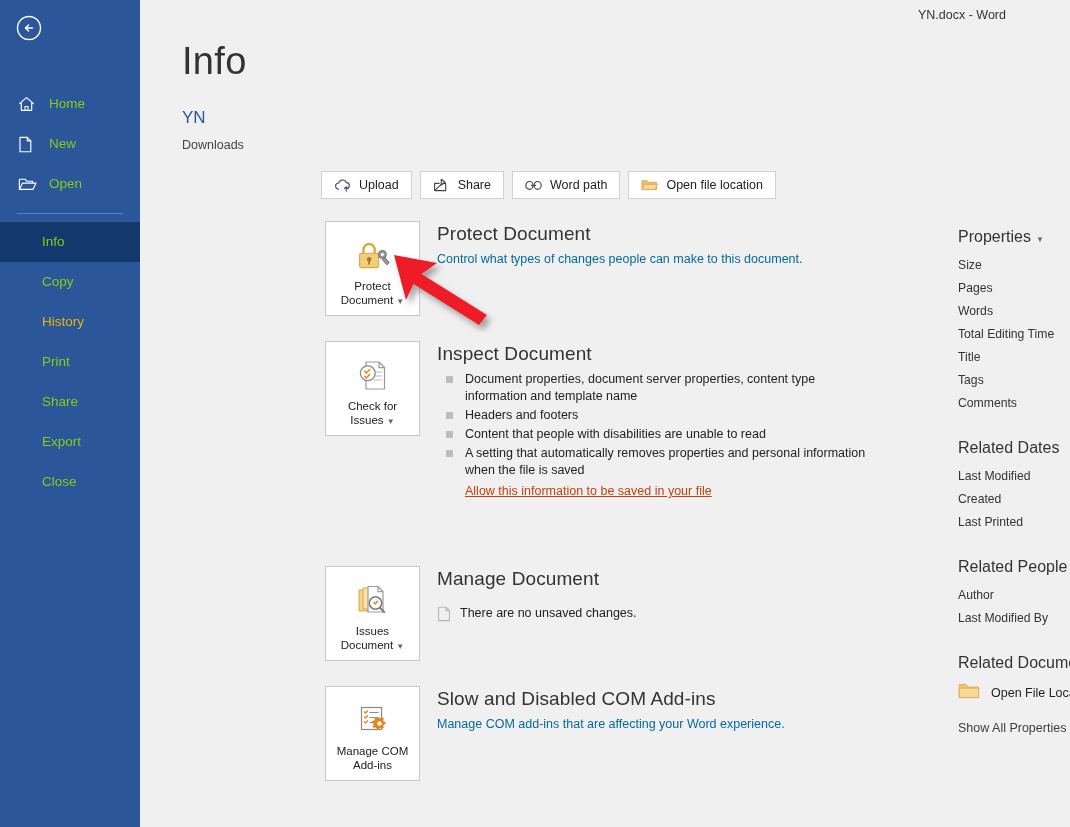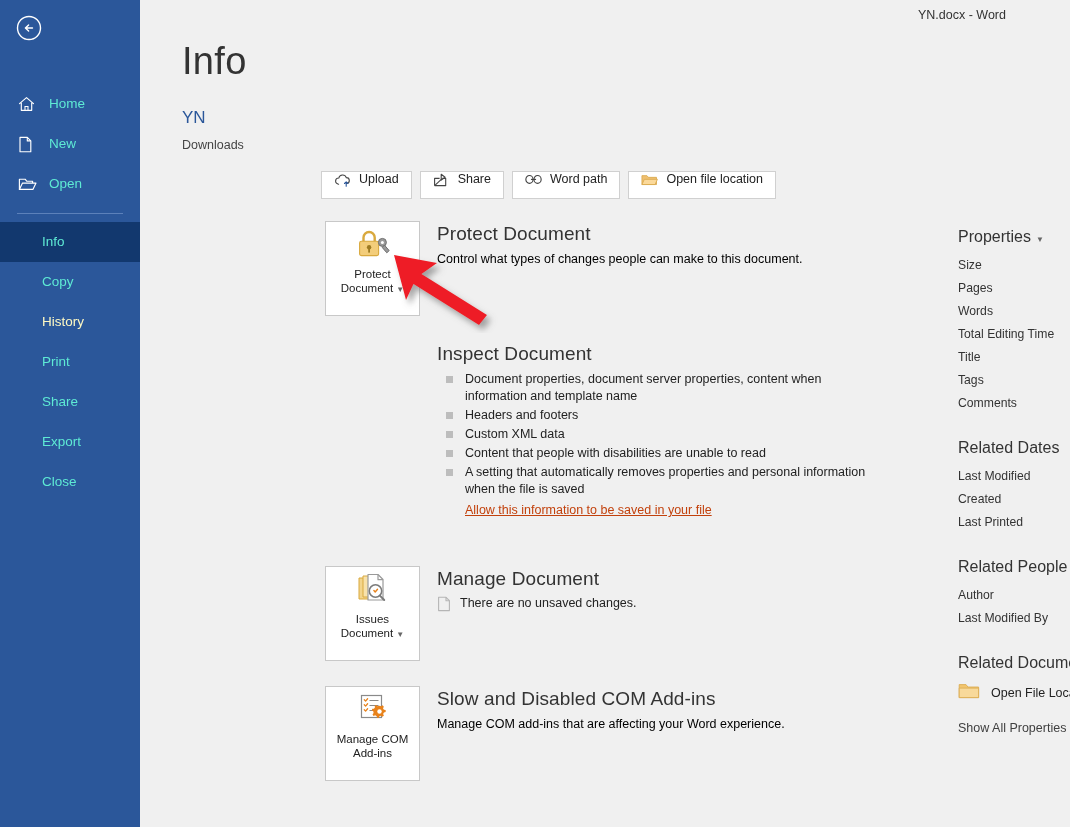--- a/index.html
+++ b/index.html
@@ -21,31 +21,31 @@
   }
   .back-btn {
     position: absolute; left: 13px; top: 12px;
     width: 32px; height: 32px;
     display: flex; align-items: center; justify-content: center;
     cursor: pointer;
   }
   .nav-list { position: absolute; top: 84px; left: 0; width: 100%; }
   .nav-item {
     height: 40px; display: flex; align-items: center;
-    padding-left: 18px; font-size: 13.5px; color: #5eead4;
+    padding-left: 18px; font-size: 13.5px; color: #84cc16;
     cursor: pointer; position: relative;
   }
   .nav-item .nav-ico {
     width: 22px; height: 18px; margin-right: 9px;
     display: inline-flex; align-items: center; justify-content: flex-start;
   }
   .nav-item .nav-label { line-height: 1; }
   .nav-item.indent { padding-left: 42px; }
   .nav-item.active { background: #12386e; }
-  .nav-item.disabled { color: #fef9c3; }
+  .nav-item.disabled { color: #eab308; }
   .nav-sep {
     height: 1px; background: #5c81ba;
     margin: 9px 17px 8px 17px;
   }
 
   
   .content {
     flex: 1 1 auto; position: relative;
     height: 827px; background: #f0f0f0;
     padding-left: 42px;
@@ -69,68 +69,68 @@
   }
 
   
   .toolbar {
     position: absolute; left: 181px; top: 171px;
     display: flex; gap: 8px;
   }
   .tb-btn {
     height: 28px; background: #ffffff;
     border: 1px solid #d0d0d0;
-    display: flex; 
+    display: flex; align-items: center;
     padding: 0 12px; gap: 8px;
     font-size: 12.5px; color: #222222;
     cursor: pointer; white-space: nowrap;
   }
   .tb-ico { width: 17px; height: 15px; display: inline-flex; align-items: center; justify-content: center; }
 
   
   .section { position: absolute; left: 185px; }
   .sec-btn {
     width: 95px; height: 95px;
     border: 1px solid #c8c8c8; background: #ffffff;
     display: flex; flex-direction: column;
     align-items: center; justify-content: flex-start;
-    padding-top: 4px;
+    padding-top: 16px;
     cursor: pointer; float: left;
   }
   .sec-btn-ico { height: 36px; display: flex; align-items: center; justify-content: center; }
   .sec-btn-lbl {
     font-size: 11.5px; color: #222222; text-align: center;
     line-height: 14px; margin-top: 5px; padding: 0 3px;
   }
   .sec-body { margin-left: 112px; padding-top: 2px; }
   .sec-head {
     font-size: 19px; font-weight: 400; color: #333333;
     margin-bottom: 6px; letter-spacing: 0.1px;
   }
-  .sec-desc { font-size: 12.5px; color: #000000; line-height: 17px; }
+  .sec-desc { font-size: 12.5px; color: #0369a1; line-height: 17px; }
 
   .bullets { margin-top: 3px; list-style: none; }
   .bullets li {
     font-size: 12.5px; color: #222222;
     line-height: 17px; position: relative;
     padding-left: 28px; margin-bottom: 2px;
     max-width: 430px;
   }
   .bullets li .bsq {
     position: absolute; left: 9px; top: 5px;
     width: 7px; height: 7px; background: #bdbdbd;
   }
   .inline-link {
     font-size: 12.5px; color: #c2410c;
     text-decoration: underline; cursor: pointer;
     display: inline-block; margin-left: 28px; margin-top: 2px;
   }
   .mdoc-row {
     display: flex; align-items: flex-start; gap: 9px;
-    font-size: 12.5px; color: #222222; margin-top: 6px;
+    font-size: 12.5px; color: #222222; margin-top: 16px;
   }
 
   
   .rpanel {
     position: absolute; left: 818px; top: 228px;
     width: 236px;
   }
   .rp-head {
     font-size: 16px; color: #333333; font-weight: 400;
     margin-bottom: 8px; display: flex; align-items: baseline; gap: 5px;
@@ -302,26 +302,41 @@
           <span>Document</span> <span class="caret-tiny">▼</span>
         </span>
       </div>
       <div class="sec-body">
         <div class="sec-head">Protect Document</div>
         <div class="sec-desc">Control what types of changes people can make to this document.</div>
       </div>
     </div>
 
     <div class="section" style="top:341px;">
+      <div class="sec-btn">
+        <span class="sec-btn-ico">
+          <svg width="36" height="34" viewBox="0 0 36 34">
+            <path d="M11 3 H24 L29.5 8.5 V30 H11 Z" fill="#ffffff" stroke="#9a9a9a" stroke-width="1.2" stroke-linejoin="round"></path>
+            <path d="M24 3 V8.7 H29.5" fill="none" stroke="#9a9a9a" stroke-width="1.2" stroke-linejoin="round"></path>
+            <path d="M19 13 H27 M19 17 H27 M19 21 H27" stroke="#bbbbbb" stroke-width="1.1"></path>
+            <circle cx="12.8" cy="14.2" r="7.4" fill="#ffffff" stroke="#8a8a8a" stroke-width="1.3"></circle>
+            <path d="M9.6 12.3 L11.3 14.1 L14.6 10.6" fill="none" stroke="#e8821b" stroke-width="1.5" stroke-linecap="round" stroke-linejoin="round"></path>
+            <path d="M9.6 17.3 L11.3 19.1 L14.6 15.6" fill="none" stroke="#e8821b" stroke-width="1.5" stroke-linecap="round" stroke-linejoin="round"></path>
+          </svg>
+        </span>
+        <span class="sec-btn-lbl">
+          <span>Check for</span><br>
+          <span>Issues</span> <span class="caret-tiny">▼</span>
+        </span>
+      </div>
       <div class="sec-body">
         <div class="sec-head">Inspect Document</div>
         <ul class="bullets">
-          <li><span class="bsq"></span><span>Document properties, document server properties, content when information and template name</span></li>
+          <li><span class="bsq"></span><span>Document properties, document server properties, content type information and template name</span></li>
           <li><span class="bsq"></span><span>Headers and footers</span></li>
-          <li><span class="bsq"></span><span>Custom XML data</span></li>
           <li><span class="bsq"></span><span>Content that people with disabilities are unable to read</span></li>
           <li><span class="bsq"></span><span>A setting that automatically removes properties and personal information when the file is saved</span></li>
         </ul>
         <span class="inline-link">Allow this information to be saved in your file</span>
       </div>
     </div>
 
     <div class="section" style="top:566px;">
       <div class="sec-btn">
         <span class="sec-btn-ico">

